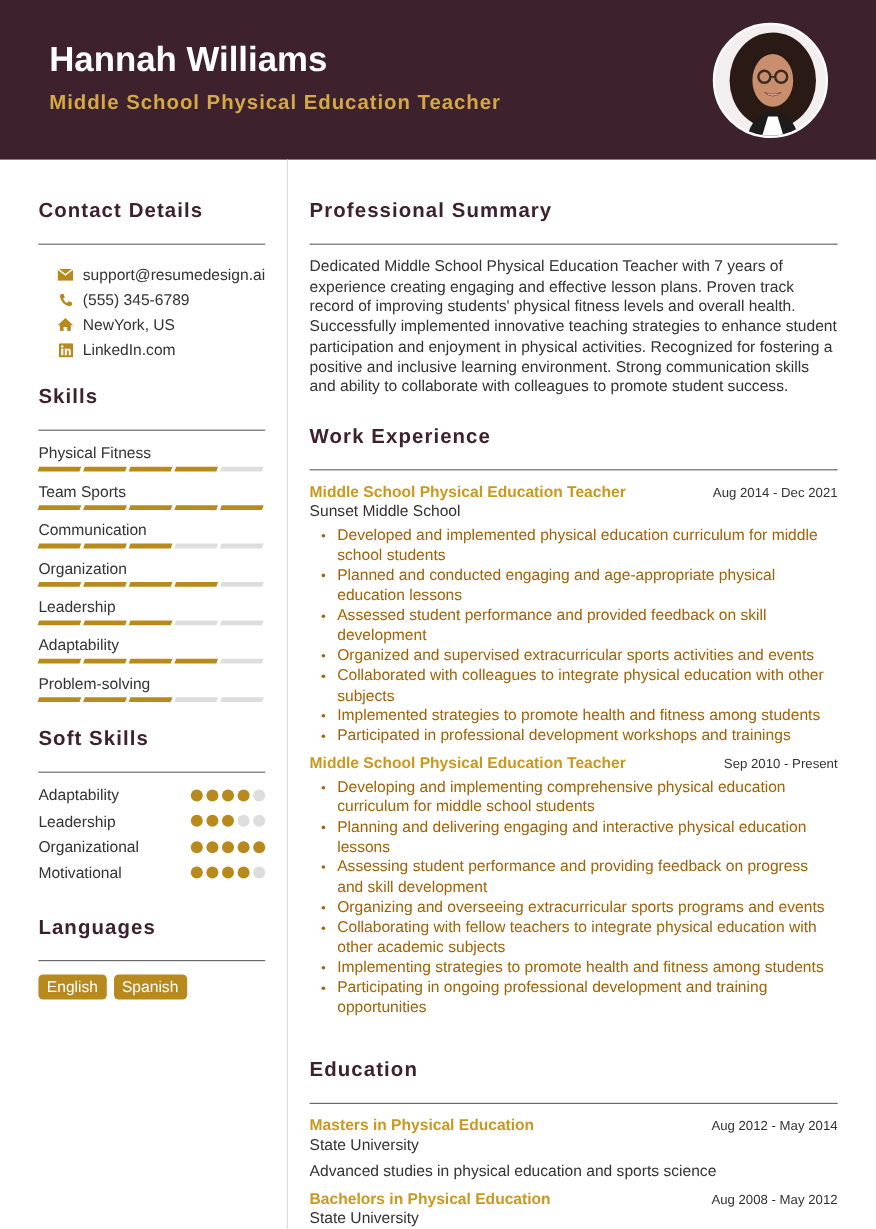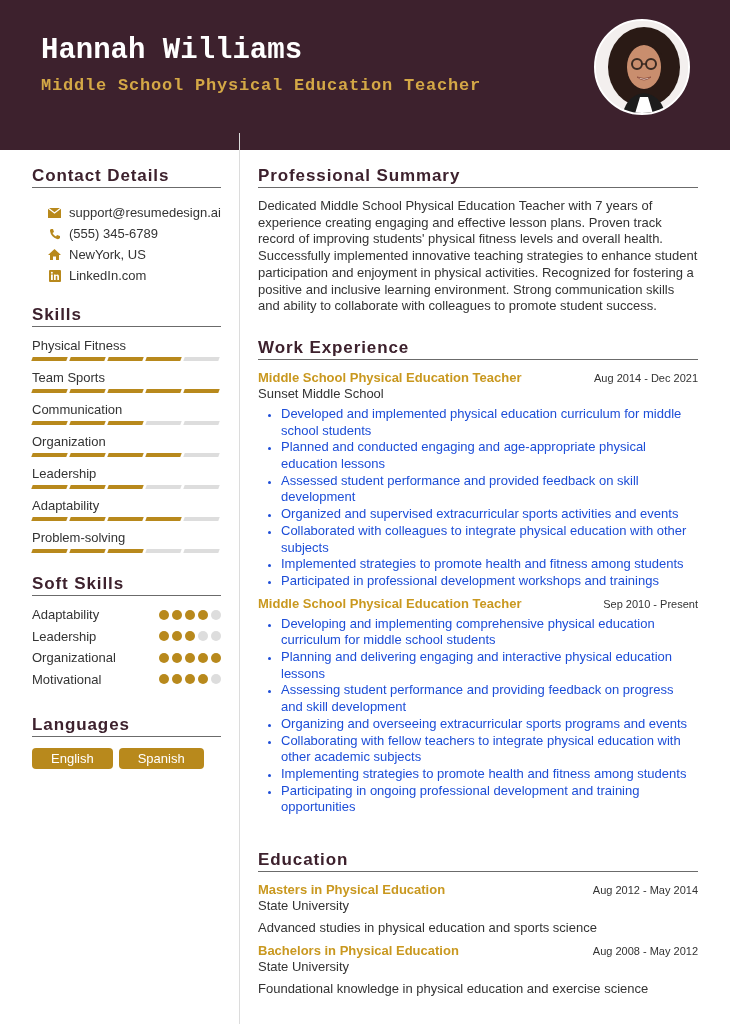--- a/index.html
+++ b/index.html
@@ -1,57 +1,57 @@
 <!DOCTYPE html>
 <html><head>
 <meta charset="utf-8">
 <style>
   * { box-sizing: border-box; margin: 0; padding: 0; }
   html, body { width: 730px; height: 1024px; overflow: hidden; background: #ffffff; }
   body { font-family: "Liberation Sans", "DejaVu Sans", sans-serif; color: #333333; position: relative; }
 
-  .header { position: absolute; left: 0; top: 0; width: 730px; height: 150px; background: #3d212d; font-family: Liberation Mono, monospace; }
+  .header { position: absolute; left: 0; top: 0; width: 730px; height: 133px; background: #3d212d; }
   .name { position: absolute; left: 41px; top: 34px; font-size: 29px; font-weight: bold; color: #ffffff; letter-spacing: 0px; }
   .title { position: absolute; left: 41px; top: 76px; font-size: 17px; font-weight: bold; color: #d4a846; letter-spacing: 0.8px; }
   .avatar { position: absolute; left: 594px; top: 19px; width: 96px; height: 96px; border-radius: 50%; border: 2px solid #ffffff; overflow: hidden; background: #f2efee; }
 
   .divider-v { position: absolute; left: 239px; top: 133px; width: 1px; height: 891px; background: #dcdcdc; }
 
   .left { position: absolute; left: 32px; top: 133px; width: 189px; }
   .right { position: absolute; left: 258px; top: 133px; width: 440px; }
 
-  .sec-title { font-size: 17px; font-weight: bold; color: #3d212d; letter-spacing: 0.9px; padding-bottom: 1px; border-bottom: 1.5px solid #6b6b6b; }
+  .sec-title { font-size: 17px; font-weight: bold; color: #3d212d; letter-spacing: 0.9px; padding-bottom: 17px; border-bottom: 1.5px solid #6b6b6b; }
 
   .contact-list { margin-top: 14px; }
   .contact-item { display: flex; align-items: center; height: 21px; font-size: 13px; color: #333333; padding-left: 16px; }
   .contact-item .ic { width: 13px; height: 13px; margin-right: 8px; display: flex; align-items: center; justify-content: center; }
 
   .skill { margin-top: 0px; }
   .skill-name { font-size: 13px; color: #333333; height: 17px; line-height: 17px; }
   .bar-row { display: flex; gap: 3px; height: 5px; margin-top: 3px; margin-bottom: 7px; }
   .bar { width: 35px; height: 4px; background: #dddddd; transform: skewX(-20deg); }
   .bar.on { background: #b8891c; }
 
   .soft-row { display: flex; justify-content: space-between; align-items: center; height: 21.5px; font-size: 13px; color: #333333; }
   .dots { display: flex; gap: 3px; }
   .dot { width: 10px; height: 10px; border-radius: 50%; background: #dddddd; }
   .dot.on { background: #b8891c; }
 
   .langs { display: flex; gap: 6px; margin-top: 11px; }
-  .lang { background: #b8891c; color: #ffffff; font-size: 13px; padding: 3px 19px; border-radius: 4px; }
+  .lang { background: #b8891c; color: #ffffff; font-size: 13px; padding: 3px 7px; border-radius: 4px; }
 
   .summary { font-size: 13px; line-height: 16.7px; color: #333333; margin-top: 10px; }
 
   .job { margin-top: 10px; }
   .job-head { display: flex; justify-content: space-between; align-items: baseline; }
   .job-title { font-size: 13px; font-weight: bold; color: #d4a017; color: #c9981f; }
   .job-date { font-size: 11px; color: #333333; }
   .job-org { font-size: 13px; color: #333333; margin-top: 1px; }
   .bullets { margin-top: 5px; padding-left: 23px; }
-  .bullets li { font-size: 13px; line-height: 16.7px; color: #1d4ed8; margin-bottom: 0px; }
+  .bullets li { font-size: 13px; line-height: 16.7px; color: #a16207; margin-bottom: 0px; }
   .bullets li::marker { font-size: 11px; }
 
   .edu { margin-top: 10px; }
   .edu-desc { font-size: 13px; color: #333333; margin-top: 7px; }
 </style>
 </head>
 <body>
 
 <div class="header">
   <div class="name">Hannah Williams</div>

